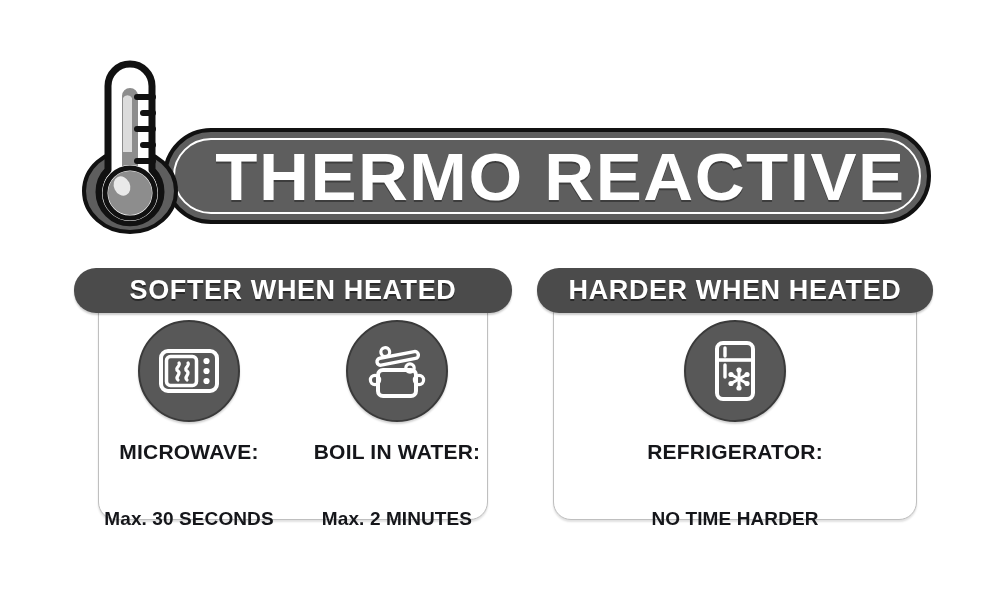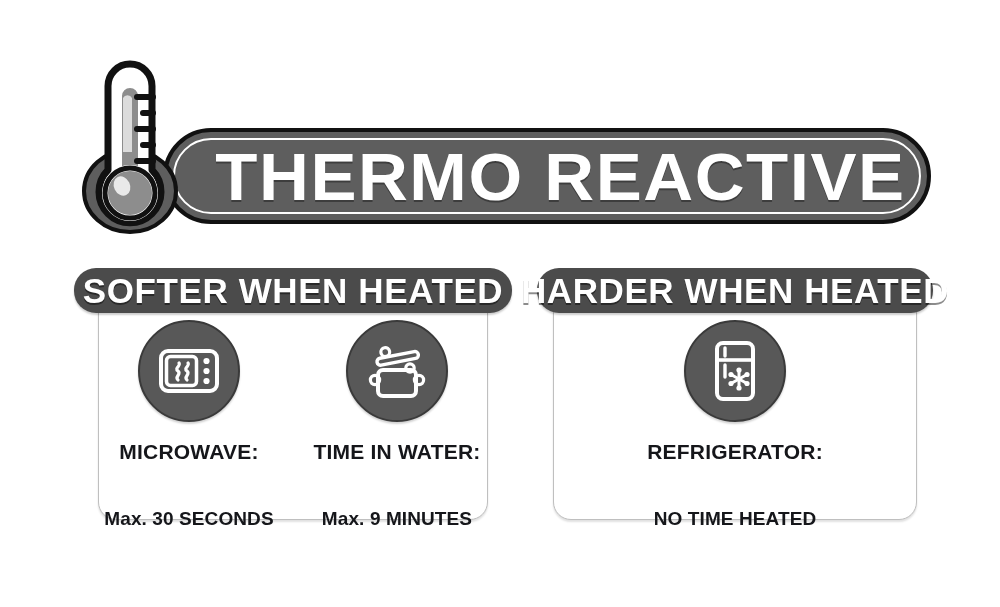--- a/index.html
+++ b/index.html
@@ -117,21 +117,21 @@
     align-items: center;
     justify-content: center;
     z-index: 3;
     box-shadow: 0 2px 2px rgba(0,0,0,0.2);
   }
   .panel.left  .panel-header { width: 438px; }
   .panel.right .panel-header { width: 396px; }
 
   .panel-header-text {
     color: #ffffff;
-    font-size: 35px;
+    font-size: 27px;
     font-weight: bold;
     letter-spacing: 0.6px;
     white-space: nowrap;
     text-shadow: 0 2px 0 rgba(0,0,0,0.45);
   }
 
   
   .items {
     position: absolute;
     left: 0;
@@ -265,22 +265,22 @@
 
               <circle cx="45" cy="28" r="4.2" fill="none" stroke="#ffffff" stroke-width="3.2"></circle>
 
               <circle cx="10" cy="40" r="4.6" fill="none" stroke="#ffffff" stroke-width="3.2"></circle>
               <circle cx="54" cy="40" r="4.6" fill="none" stroke="#ffffff" stroke-width="3.2"></circle>
 
               <rect x="13" y="30" width="38" height="26" rx="5" fill="none" stroke="#ffffff" stroke-width="4"></rect>
             </svg>
           </div>
           <div class="caption">
-            <div class="caption-line1">TIME IN WATER:</div>
-            <div class="caption-line2">Max. 9 MINUTES</div>
+            <div class="caption-line1">BOIL IN WATER:</div>
+            <div class="caption-line2">Max. 2 MINUTES</div>
           </div>
         </div>
 
       </div>
     </div>
 
     <div class="panel right">
       <div class="panel-card"></div>
 
       <div class="panel-header">
@@ -309,21 +309,21 @@
                 <circle cx="31" cy="49" r="2.6"></circle>
                 <circle cx="23" cy="35.5" r="2.6"></circle>
                 <circle cx="39" cy="44.5" r="2.6"></circle>
                 <circle cx="23" cy="44.5" r="2.6"></circle>
                 <circle cx="39" cy="35.5" r="2.6"></circle>
               </g>
             </svg>
           </div>
           <div class="caption">
             <div class="caption-line1">REFRIGERATOR:</div>
-            <div class="caption-line2">NO TIME HEATED</div>
+            <div class="caption-line2">NO TIME HARDER</div>
           </div>
         </div>
       </div>
     </div>
 
   </div>
 
 </div>
 
 </body></html>

